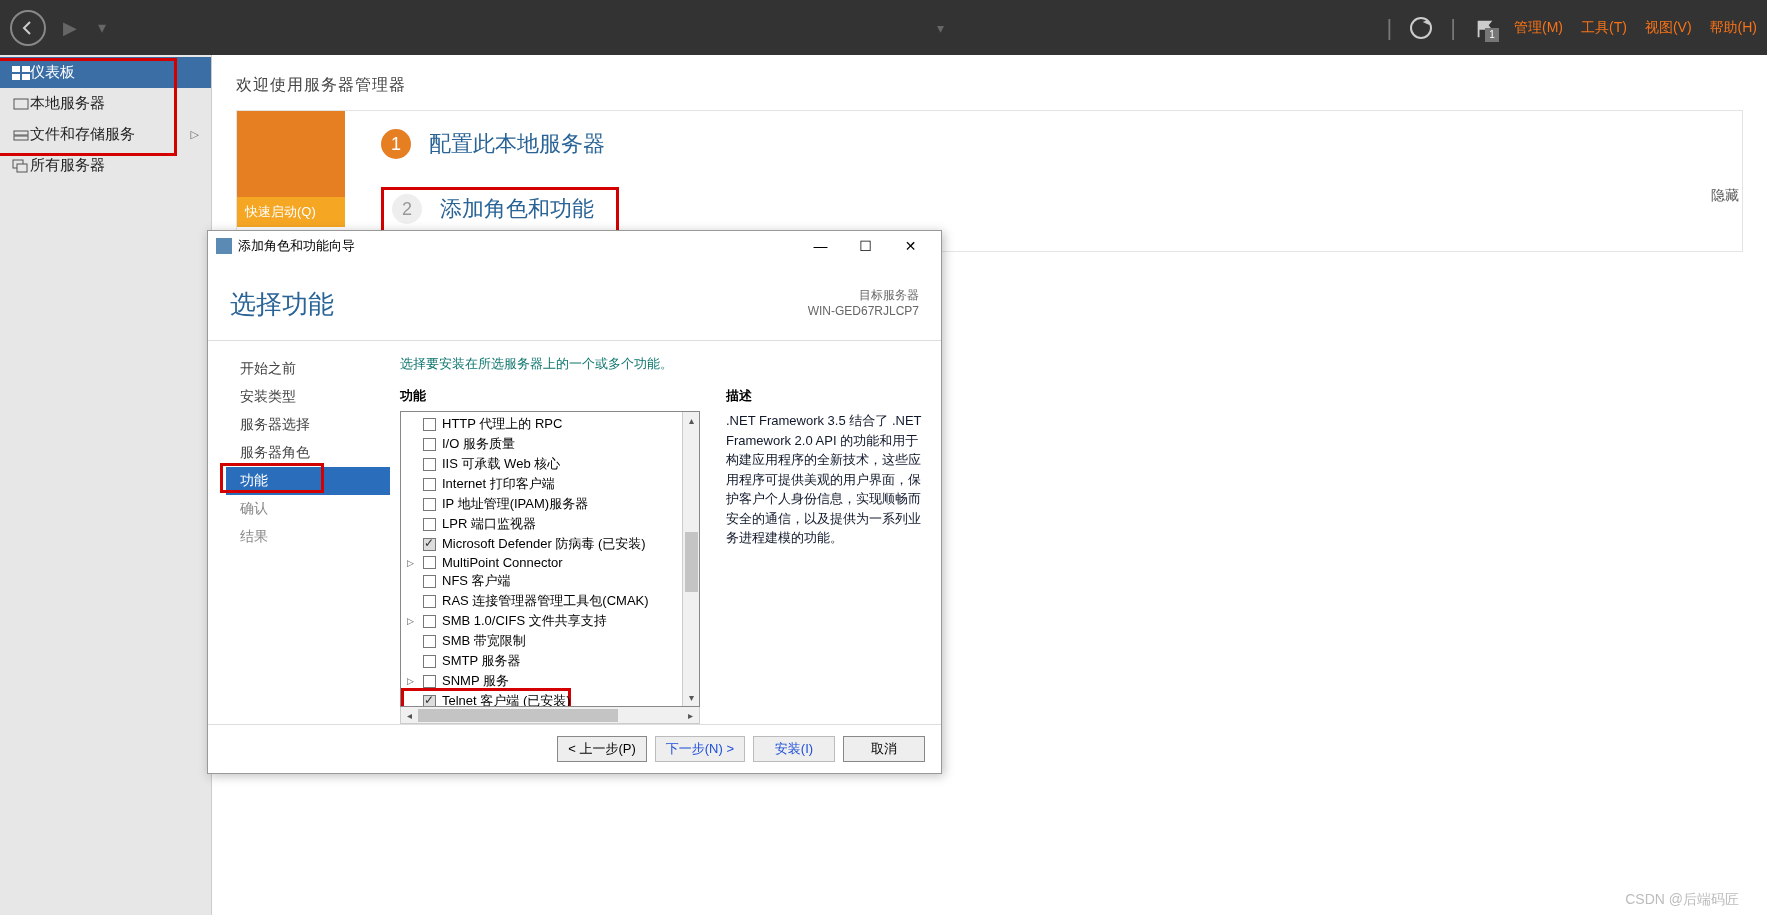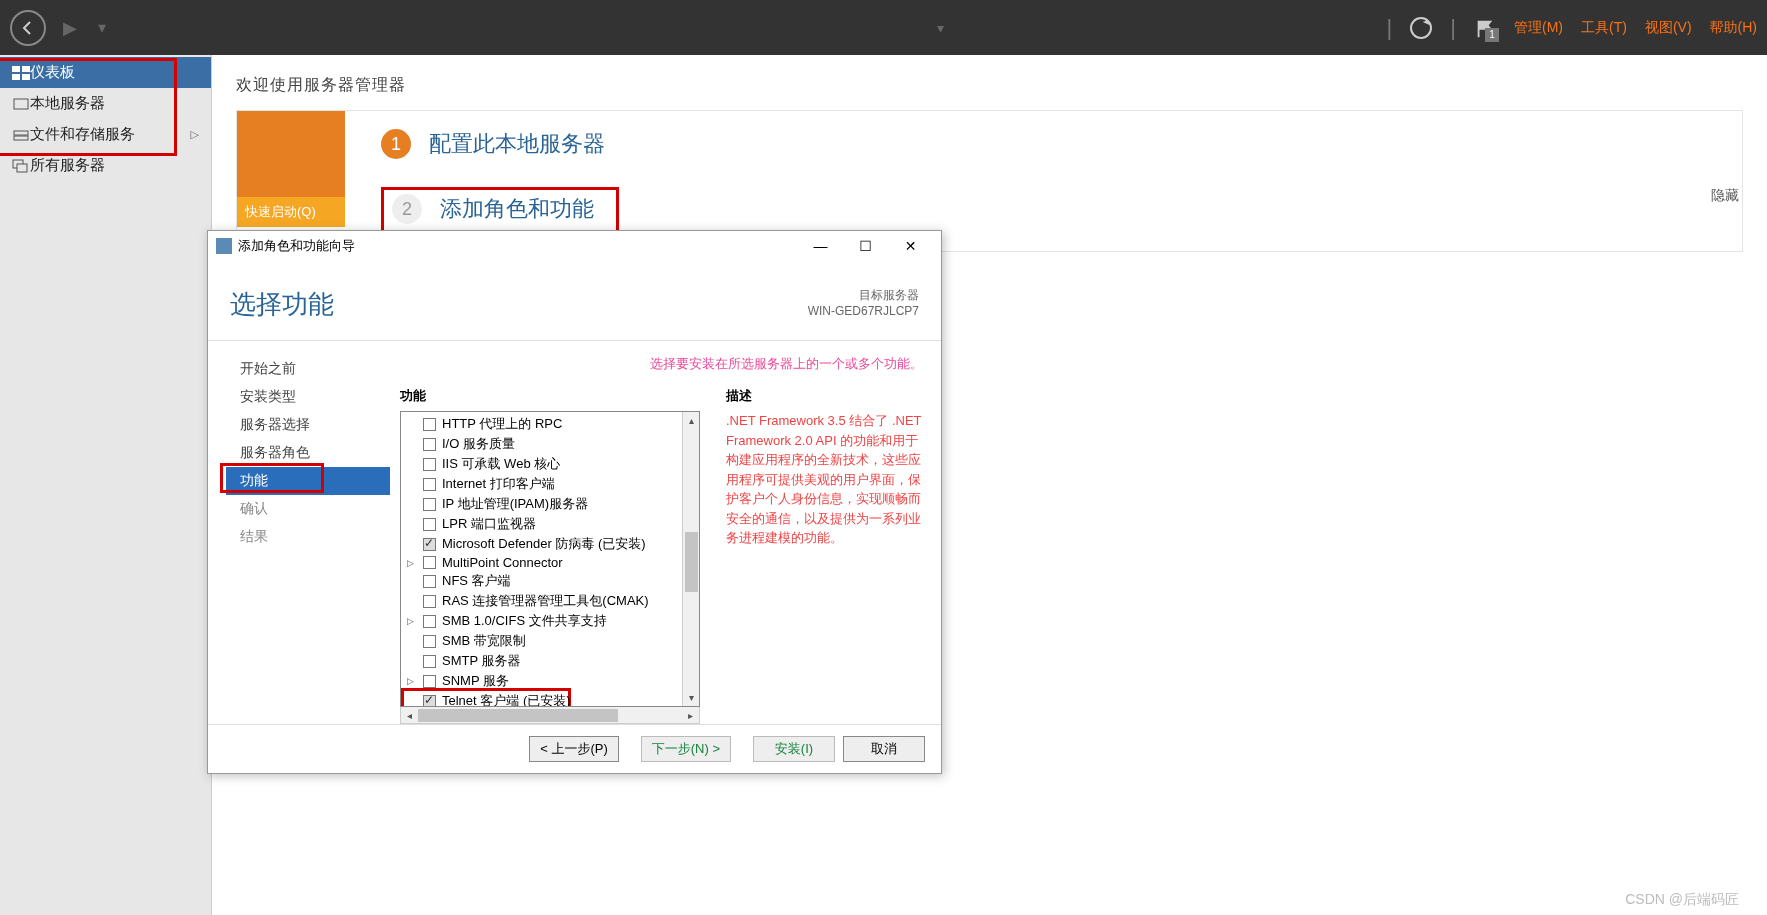--- a/index.html
+++ b/index.html
@@ -54,46 +54,46 @@
   .dlg-header { padding:14px 22px 8px 22px; display:flex; align-items:flex-start;}
   .dlg-h1 { font-size:26px; color:#2a6496; font-weight:300;}
   .dlg-dest { margin-left:auto; text-align:right; font-size:12px; color:#666;}
   .dlg-split { flex:1; display:flex; border-top:1px solid #ddd; margin:10px 0 0 0; padding-top:14px;}
   .dlg-nav { width:182px; padding-left:22px; font-size:14px;}
   .dlg-nav div { padding:5px 10px; color:#888;}
   .dlg-nav .dk { color:#444;}
   .dlg-nav .sel { background:#2a6ebb; color:#fff; margin-left:-4px; padding-left:14px; position:relative;}
   .dlg-nav .sel-box { position:absolute; left:-6px; top:-4px; width:104px; height:30px; border:3px solid #d40000;}
   .dlg-right { flex:1; padding:0 18px 0 10px; display:flex; flex-direction:column;}
-  .dlg-intro { font-size:13px; color:#ec4899; margin-bottom:14px;text-align:right;}
+  .dlg-intro { font-size:13px; color:#0f766e; margin-bottom:14px;}
   .dlg-cols { display:flex; gap:26px; flex:1; min-height:0;}
   .col-l { width:300px; display:flex; flex-direction:column;}
   .col-r { flex:1; font-size:13px;}
   .col-head { font-size:13px; font-weight:bold; margin-bottom:6px;}
   .feat-wrap { position:relative; flex:1;}
   .feat-list { border:1px solid #888; height:296px; overflow:hidden; font-size:13px; padding:2px 0; background:#fff; position:relative;}
   .feat-item { display:flex; align-items:center; gap:6px; padding:1px 4px 1px 22px; white-space:nowrap; position:relative;}
   .feat-item.expander::before { content:'▷'; position:absolute; left:6px; font-size:9px; color:#555;}
   .chk { width:13px; height:13px; border:1px solid #777; display:inline-block; background:#fff; flex-shrink:0;}
   .chk.checked { background:#ddd; position:relative;}
   .chk.checked::after { content:'✓'; position:absolute; top:-3px; left:0; font-size:12px; color:#333;}
   .feat-item.hl { border:3px solid #d40000; margin:-3px 0; padding-left:19px; z-index:2; background:#fff; width:170px;}
   .feat-scroll { position:absolute; right:0; top:0; width:17px; height:100%; background:#f0f0f0; border-left:1px solid #ccc;}
   .feat-scroll .thumb { position:absolute; left:2px; top:120px; width:13px; height:60px; background:#c4c4c4;}
   .feat-scroll .arr { position:absolute; left:0; width:17px; height:17px; display:flex; align-items:center; justify-content:center; font-size:10px; color:#555;}
   .hscroll { height:17px; background:#f0f0f0; border:1px solid #ccc; border-top:none; display:flex; align-items:center;}
   .hscroll .arr { width:17px; text-align:center; font-size:10px; color:#555;}
   .hscroll .track { flex:1; position:relative; height:100%;}
   .hscroll .thumb { position:absolute; left:0; top:2px; height:13px; width:200px; background:#c4c4c4;}
 
-  .desc-txt { font-size:13px; color:#ef4444; line-height:1.5;}
+  .desc-txt { font-size:13px; color:#0f172a; line-height:1.5;}
 
   .dlg-footer { height:49px; border-top:1px solid #ddd; display:flex; align-items:center; justify-content:flex-end; gap:8px; padding-right:16px;}
   .btn { min-width:82px; height:26px; border:1px solid #888; background:#eee; font-size:13px; display:flex; align-items:center; justify-content:center; padding:0 10px;}
-  .btn.disabled { color:#15803d; border-color:#bbb;margin-left:14px;}
+  .btn.disabled { color:#1d4ed8; border-color:#bbb;}
 
   .watermark { position:absolute; right:28px; bottom:6px; font-size:14px; color:#bcbcbc;}
 </style>
 </head>
 <body>
 
 <div class="topbar">
   <div class="nav-btn">
     <svg width="16" height="16" viewBox="0 0 16 16">
         <path d="M10 2 L4 8 L10 14" stroke="#ccc" stroke-width="2" fill="none"></path>

